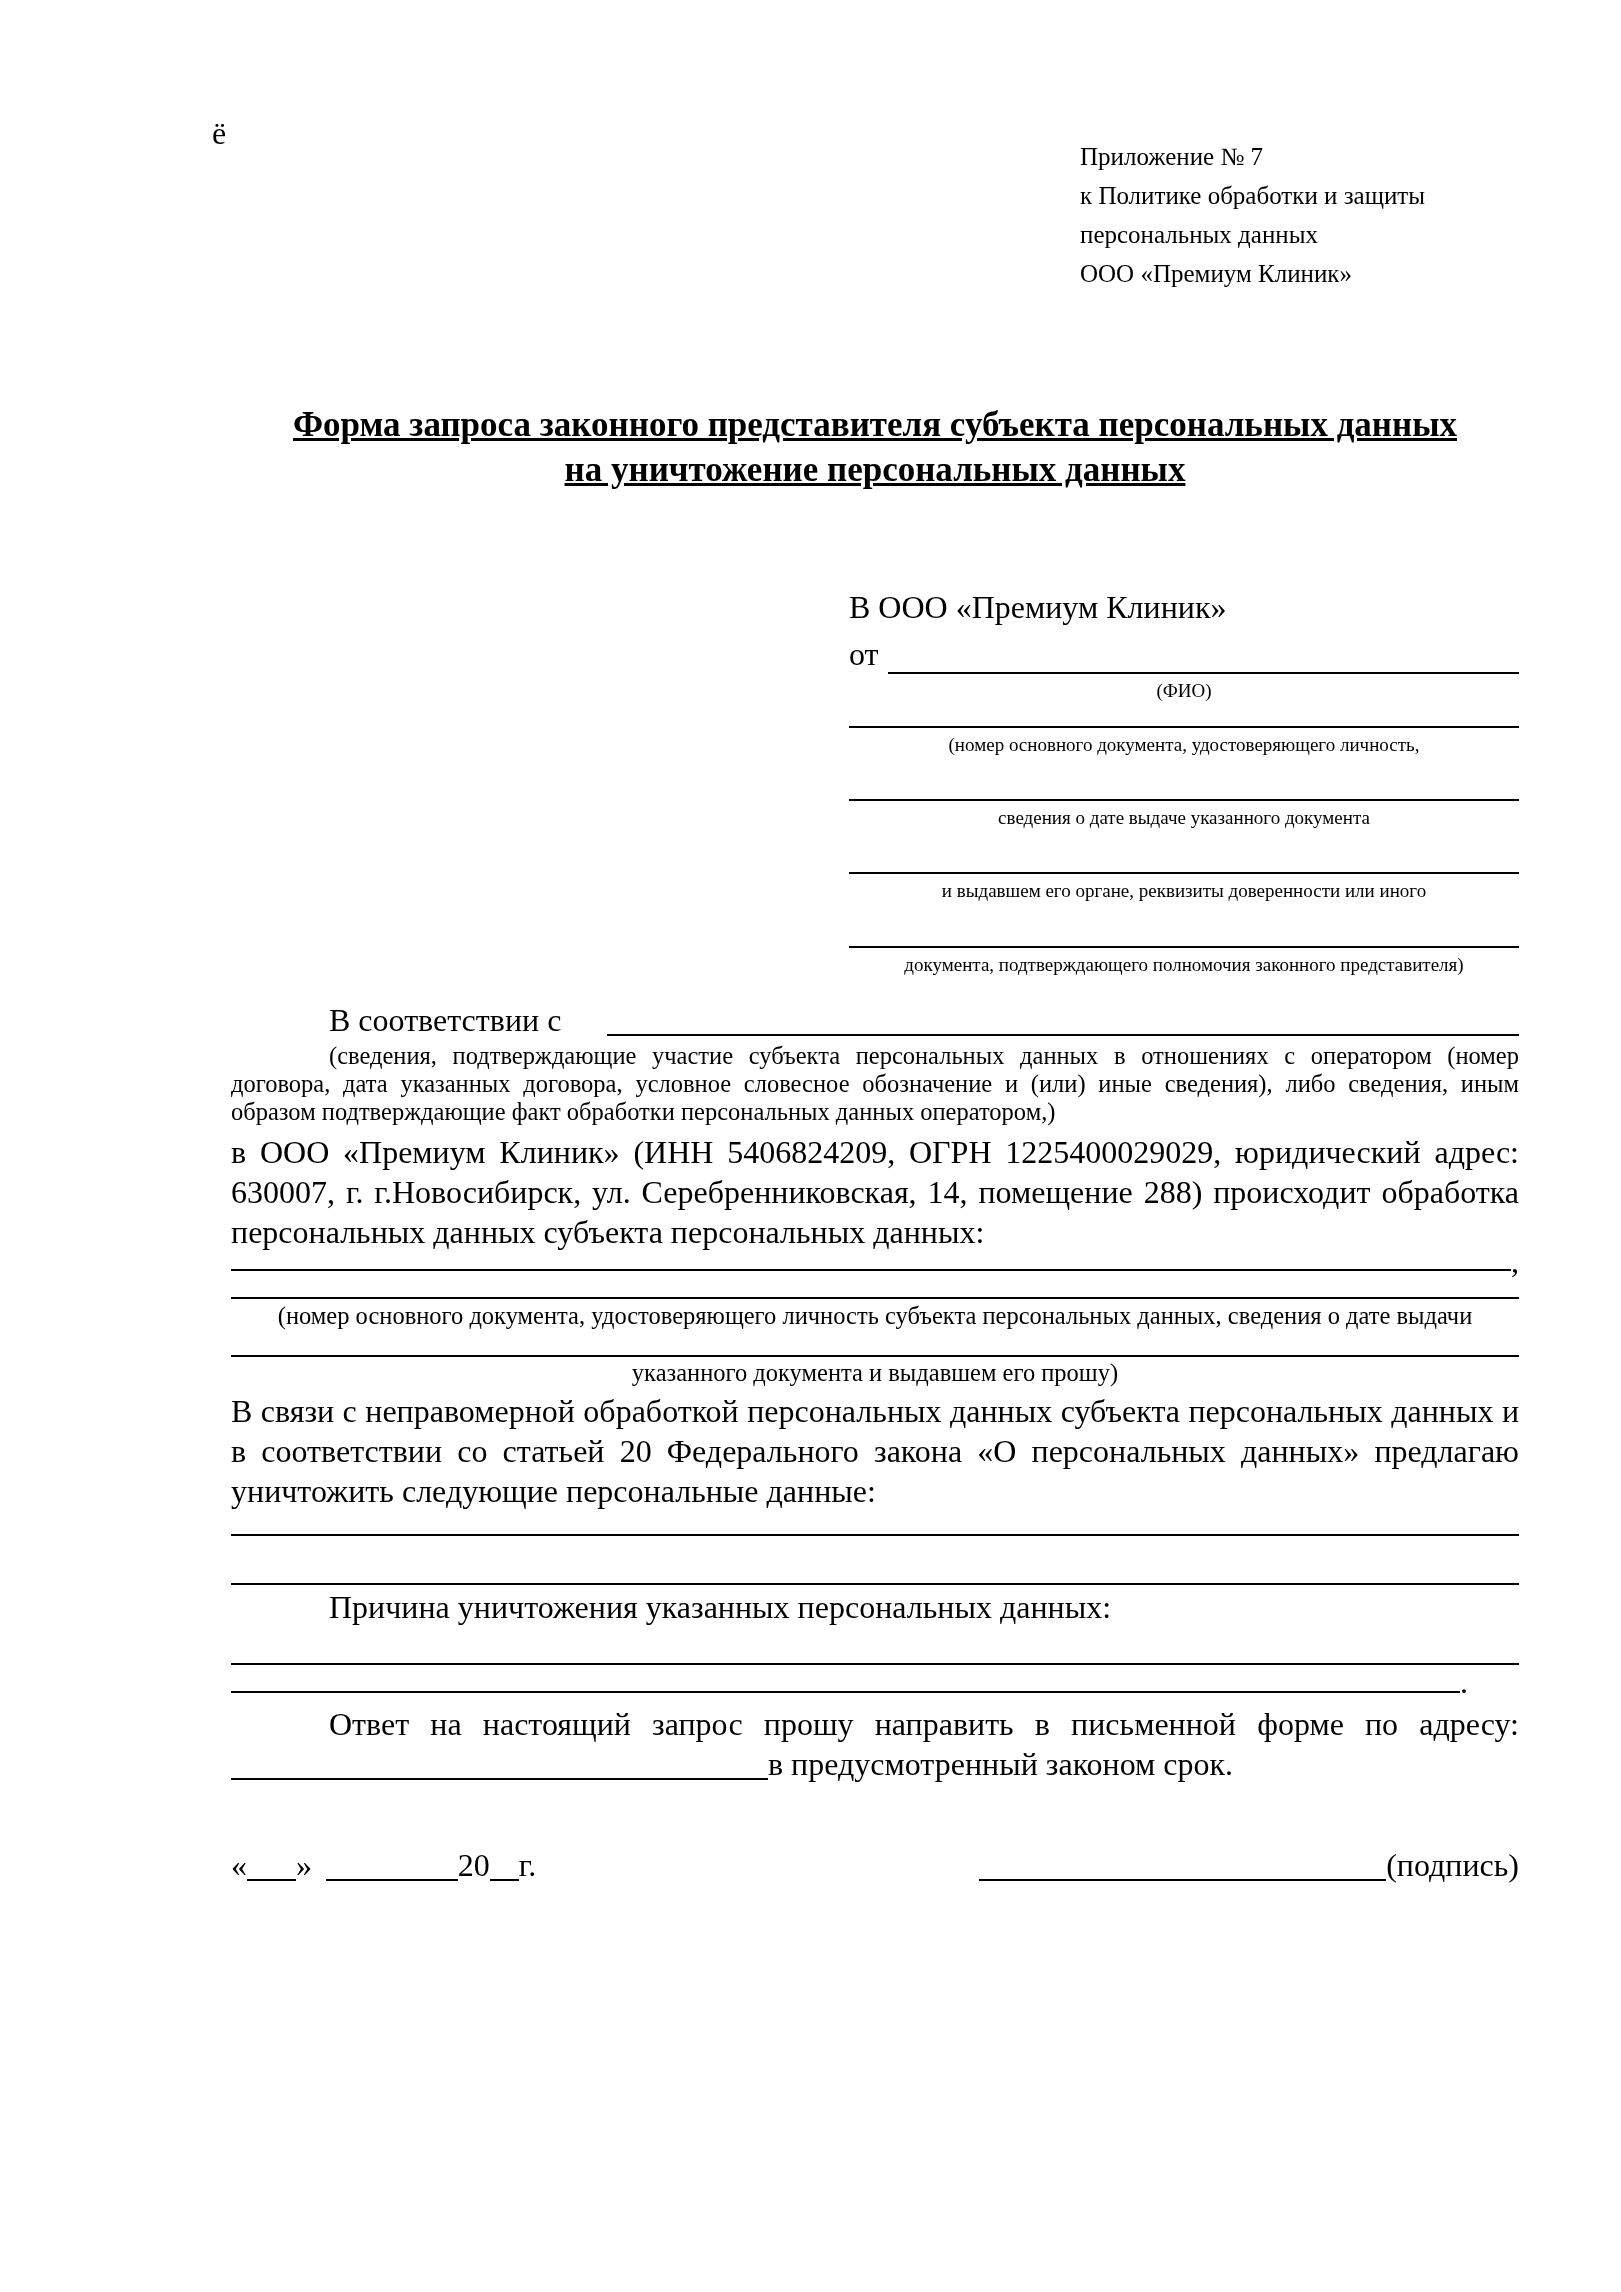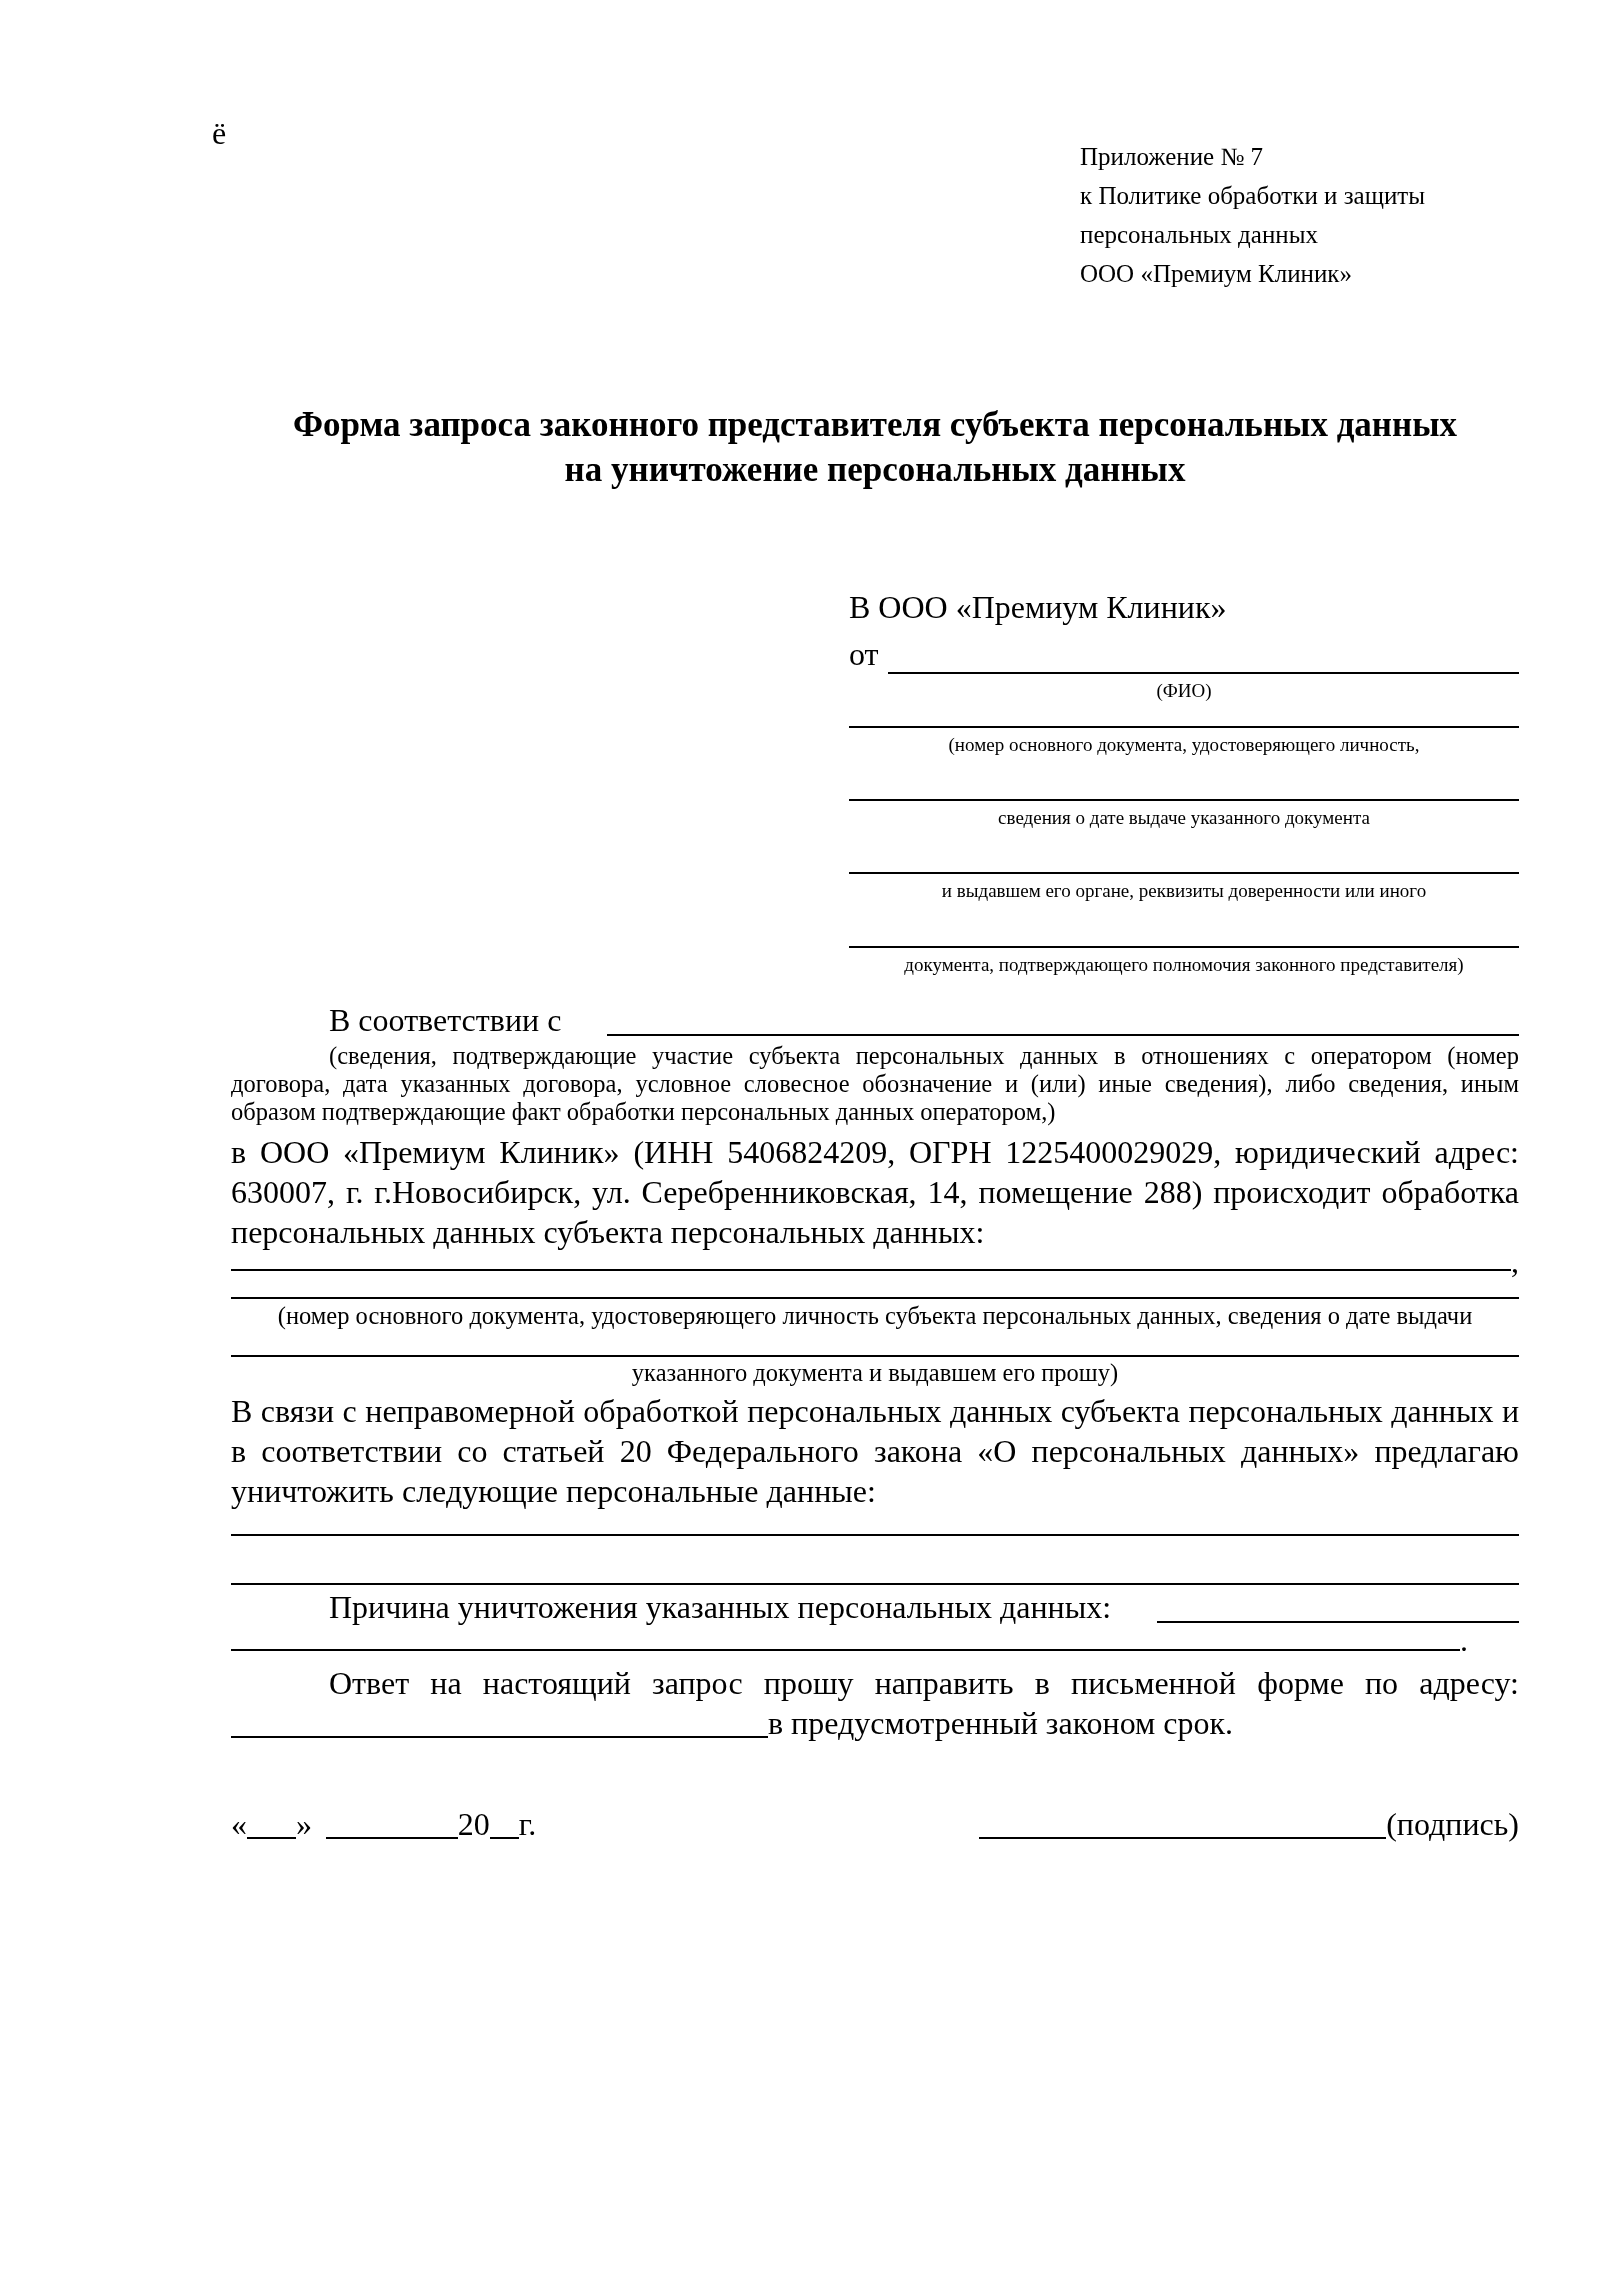--- a/index.html
+++ b/index.html
@@ -21,21 +21,21 @@
 
   
   .app-header {
     position: absolute; left: 1080px; top: 137px;
     font-size: 25px; line-height: 39px;
   }
 
   
   .title {
     position: absolute; left: 231px; top: 402px; width: 1288px;
-    font-size: 35px; line-height: 45px; font-weight: bold; text-align: center;
+    font-size: 35px; line-height: 45px; font-weight: bold; text-align: center; text-decoration: underline;
   }
 
   
   .addressee {
     position: absolute; left: 849px; top: 588px; width: 670px;
     font-size: 32px; line-height: 39px;
   }
   .addr-to { margin-bottom: 5.9px; }
   .from-row { display: flex; height: 41px; }
   .from-label { white-space: nowrap; padding-right: 9.8px; align-self: flex-end; }
@@ -159,21 +159,21 @@
 
     <p class="para mt4">В связи с неправомерной обработкой персональных данных субъекта персональных данных и в соответствии со статьей 20 Федерального закона «О персональных данных» предлагаю уничтожить следующие персональные данные:</p>
 
     <div class="fill-row h26">
       <span class="fill"></span>
     </div>
     <div class="fill-row h50">
       <span class="fill"></span>
     </div>
 
-    <div class="accord-row" style="margin-top:2px;">
+    <div class="accord-row" style="margin-top:2px;flex-direction:column;">
       <span class="indent-label">Причина уничтожения указанных персональных данных:</span>
       <span class="fill"></span>
     </div>
     <div class="fill-row h24 period-row">
       <span class="fill"></span>
         <span class="tail">.</span>
     </div>
 
     <p class="para response">Ответ на настоящий запрос прошу направить в письменной форме по адресу:</p>
 

